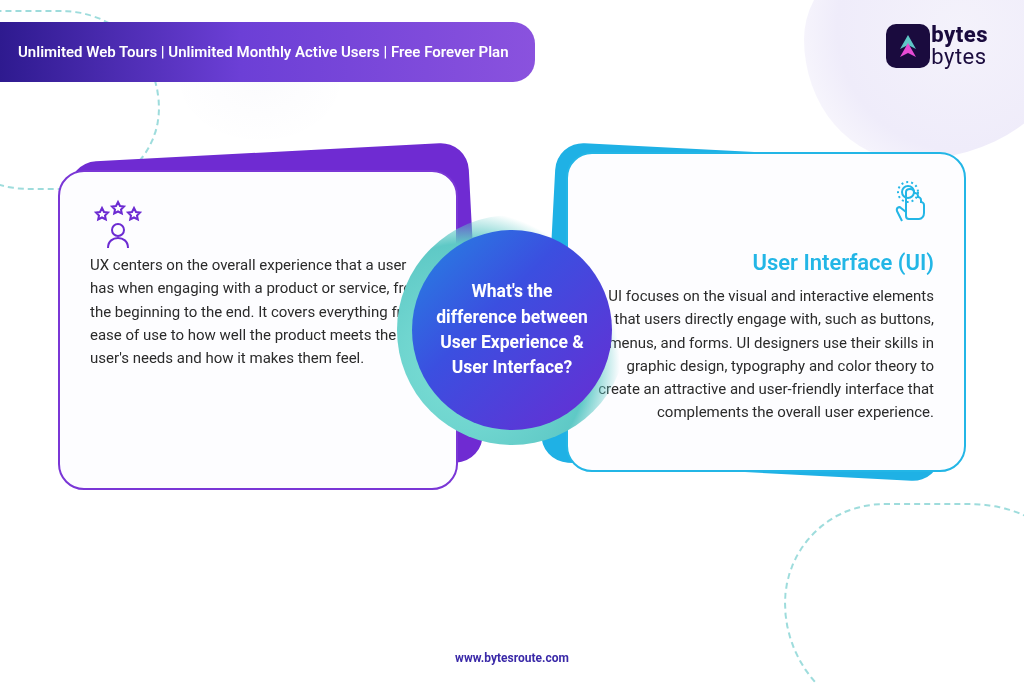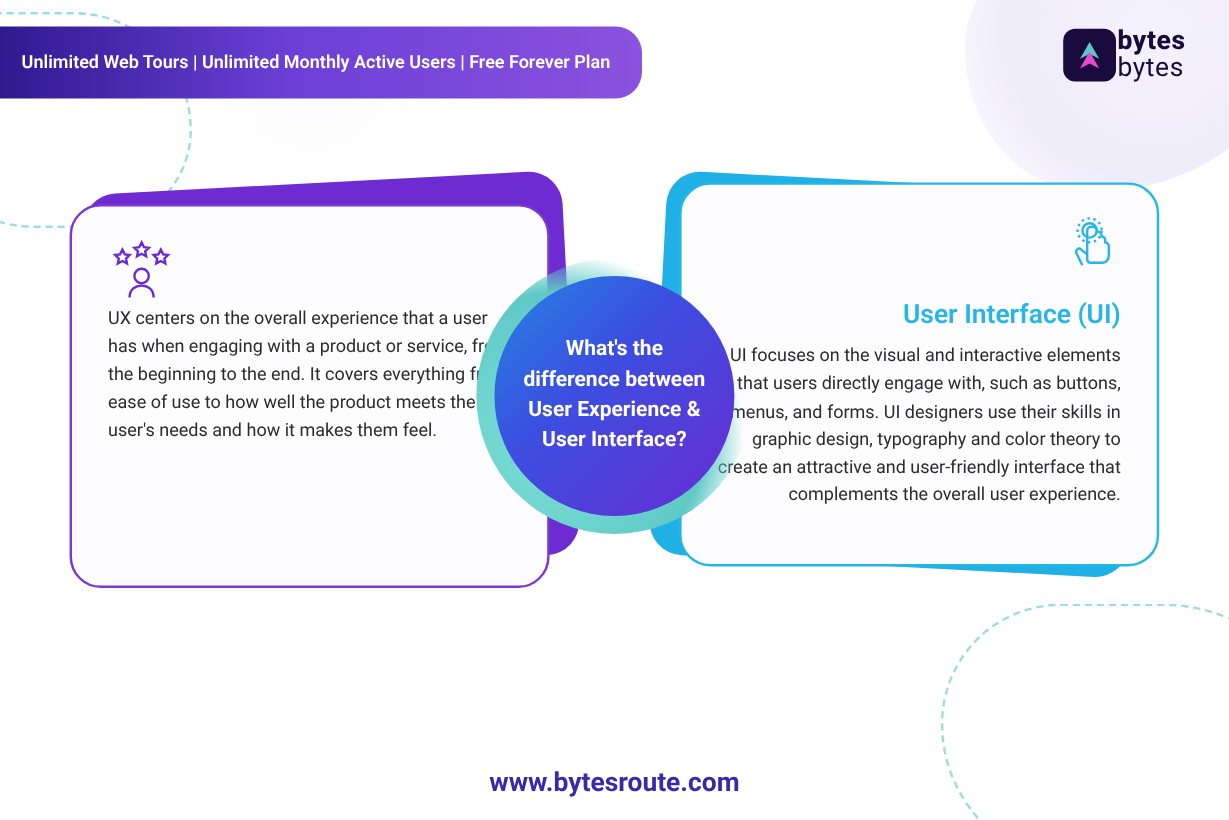--- a/index.html
+++ b/index.html
@@ -186,21 +186,21 @@
       line-height: 1.45;
     }
 
     .footer-url {
       position: absolute;
       left: 50%;
       bottom: 18px;
       transform: translateX(-50%);
       color: #3a29a8;
       font-weight: 700;
-      font-size: 22px;
+      font-size: 12px;
       z-index: 5;
     }
   </style>
 </head>
 <body>
 
 <div class="bg-blob-top"></div>
 <div class="bg-blob-mid"></div>
 <div class="bg-dashed-left"></div>
 <div class="bg-dashed-right"></div>

